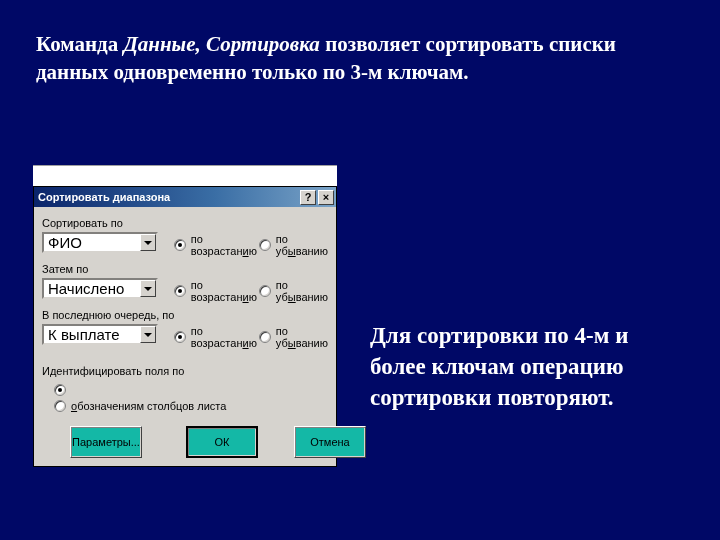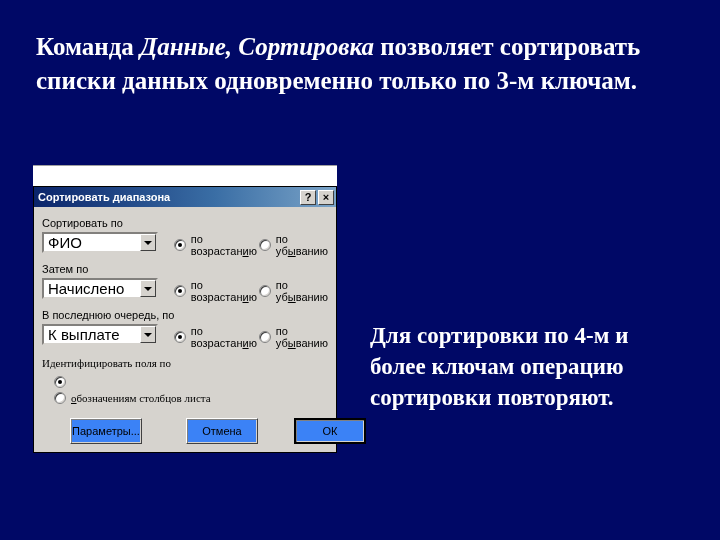--- a/index.html
+++ b/index.html
@@ -10,21 +10,21 @@
     font-family: "Times New Roman", serif;
     position: relative;
     overflow: hidden;
   }
   .heading {
     position: absolute;
     top: 30px;
     left: 36px;
     right: 60px;
     color: #fff;
-    font-size: 25px;
+    font-size: 21px;
     font-weight: bold;
     line-height: 1.35;
   }
   .heading .italic { font-style: italic; font-weight: bold; }
   .side-text {
     position: absolute;
     left: 370px;
     top: 320px;
     right: 40px;
     color: #fff;
@@ -107,29 +107,29 @@
     width: 12px; height: 12px; border-radius: 50%;
     background: #fff; border: 1px solid #808080;
     box-shadow: inset -1px -1px 0 #d6d3ce, inset 1px 1px 0 #404040;
     position: relative; flex-shrink: 0;
   }
   .rdot.checked::after {
     content: ""; position: absolute; top: 3px; left: 3px;
     width: 4px; height: 4px; background: #000; border-radius: 50%;
   }
   .underline-char { text-decoration: underline; }
-  .ident-group { margin-top: 8px; font-family: Liberation Serif, serif; }
+  .ident-group { margin-top: 16px; }
   .ident-options { padding: 4px 0 0 12px; display: flex; flex-direction: column; gap: 4px; }
   .btnrow {
     display: flex; justify-content: space-between; align-items: center;
     margin-top: 14px; gap: 8px;
   }
   .btn {
-    height: 26px; padding: 0 10px;
-    background: #3b82f6;
+    height: 32px; padding: 0 10px;
+    background: #14b8a6;
     border: 1px solid #fff;
     border-right-color: #404040; border-bottom-color: #404040;
     box-shadow: 1px 1px 0 #808080 inset, -1px -1px 0 #d6d3ce inset;
     display: flex; align-items: center; justify-content: center;
     min-width: 72px;
     font: 11px Tahoma, sans-serif;
     margin-left: 28px;
   }
   .btn.default { border: 2px solid #000; padding: 0 9px; }
   .spacer { flex: 1; }
@@ -224,22 +224,22 @@
           <span><span></span><span class="underline-char">о</span><span>бозначениям столбцов листа</span></span>
         </div>
       </div>
     </div>
 
     <div class="btnrow">
       <div class="btn">
           <span>Параметры...</span>
         </div>
       <div class="spacer"></div>
+      <div class="btn default">
+          <span>ОК</span>
+        </div>
       <div class="btn">
           <span>Отмена</span>
         </div>
-      <div class="btn default">
-          <span>ОК</span>
-        </div>
     </div>
 
   </div>
 </div>
 
 </body></html>

